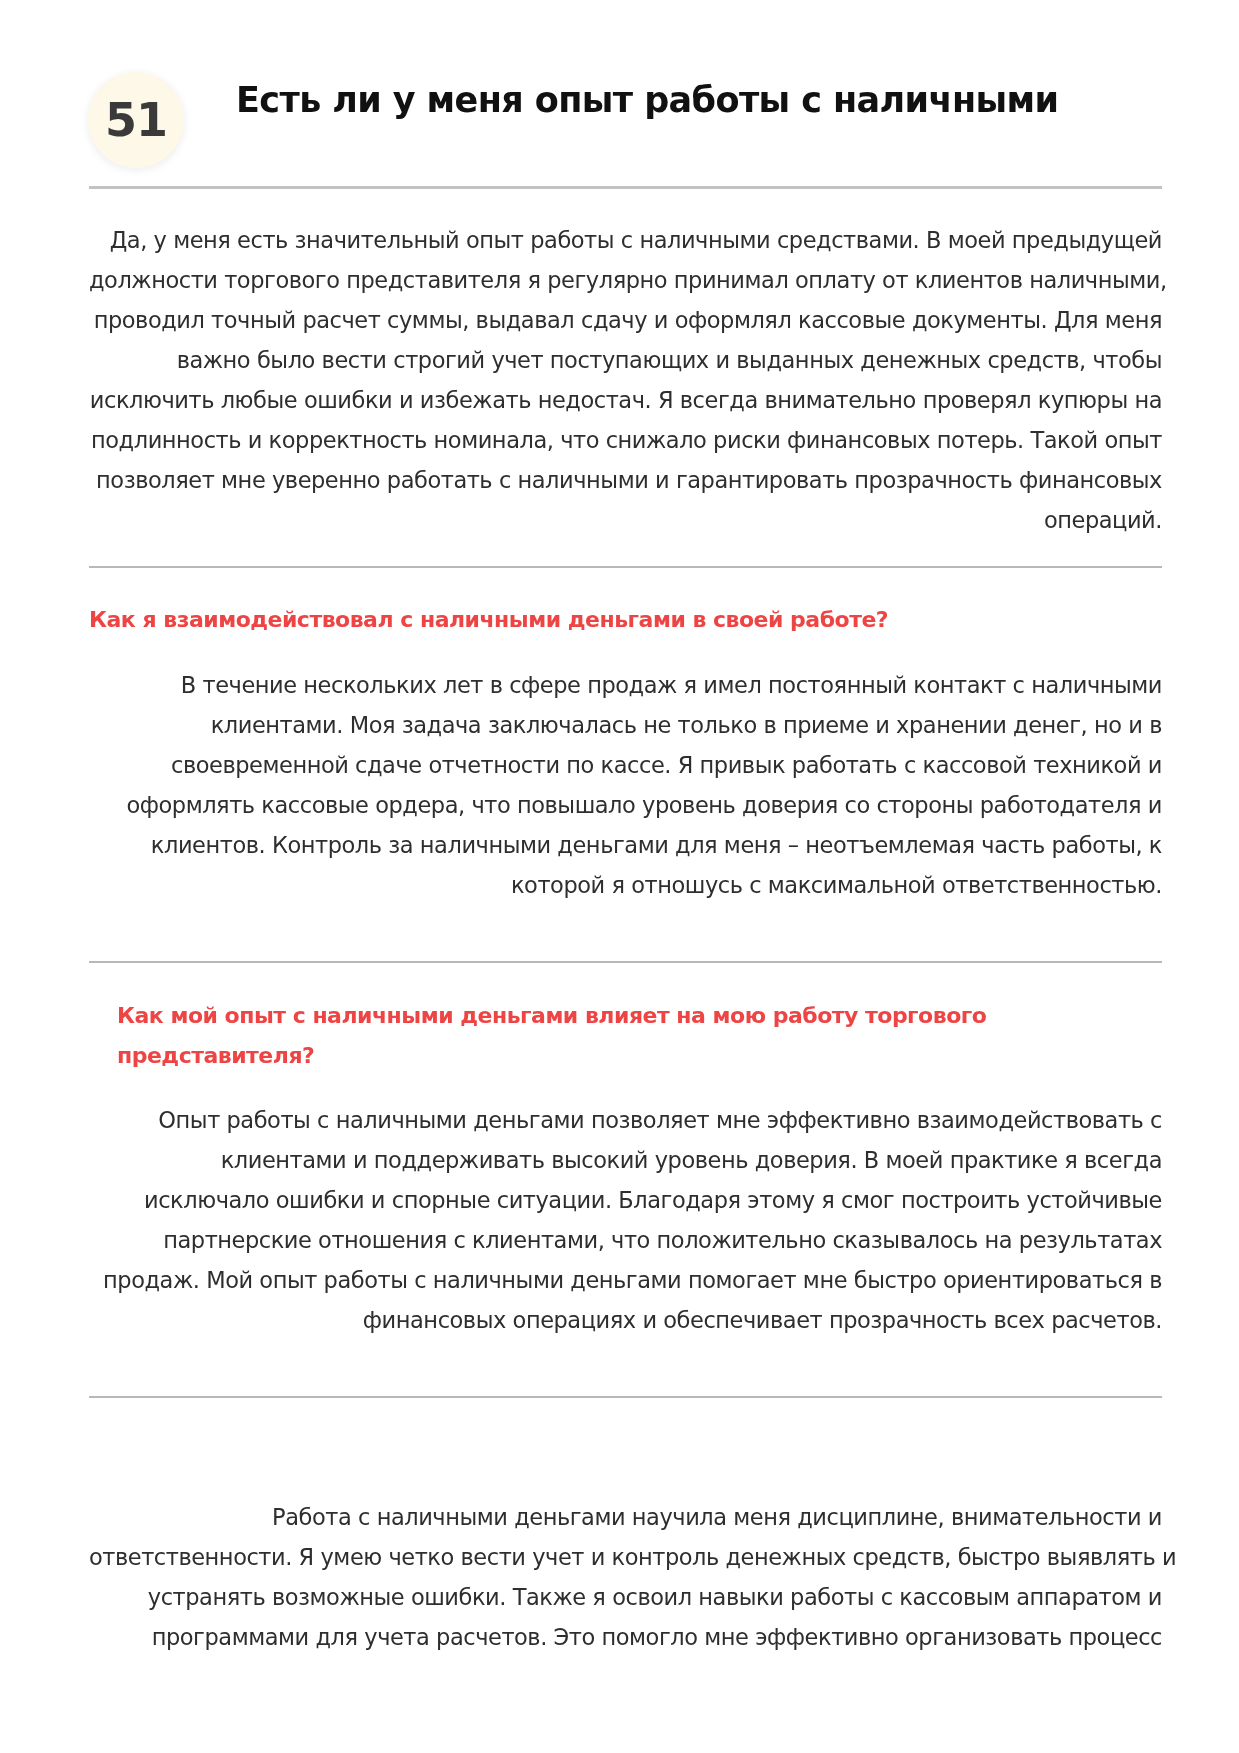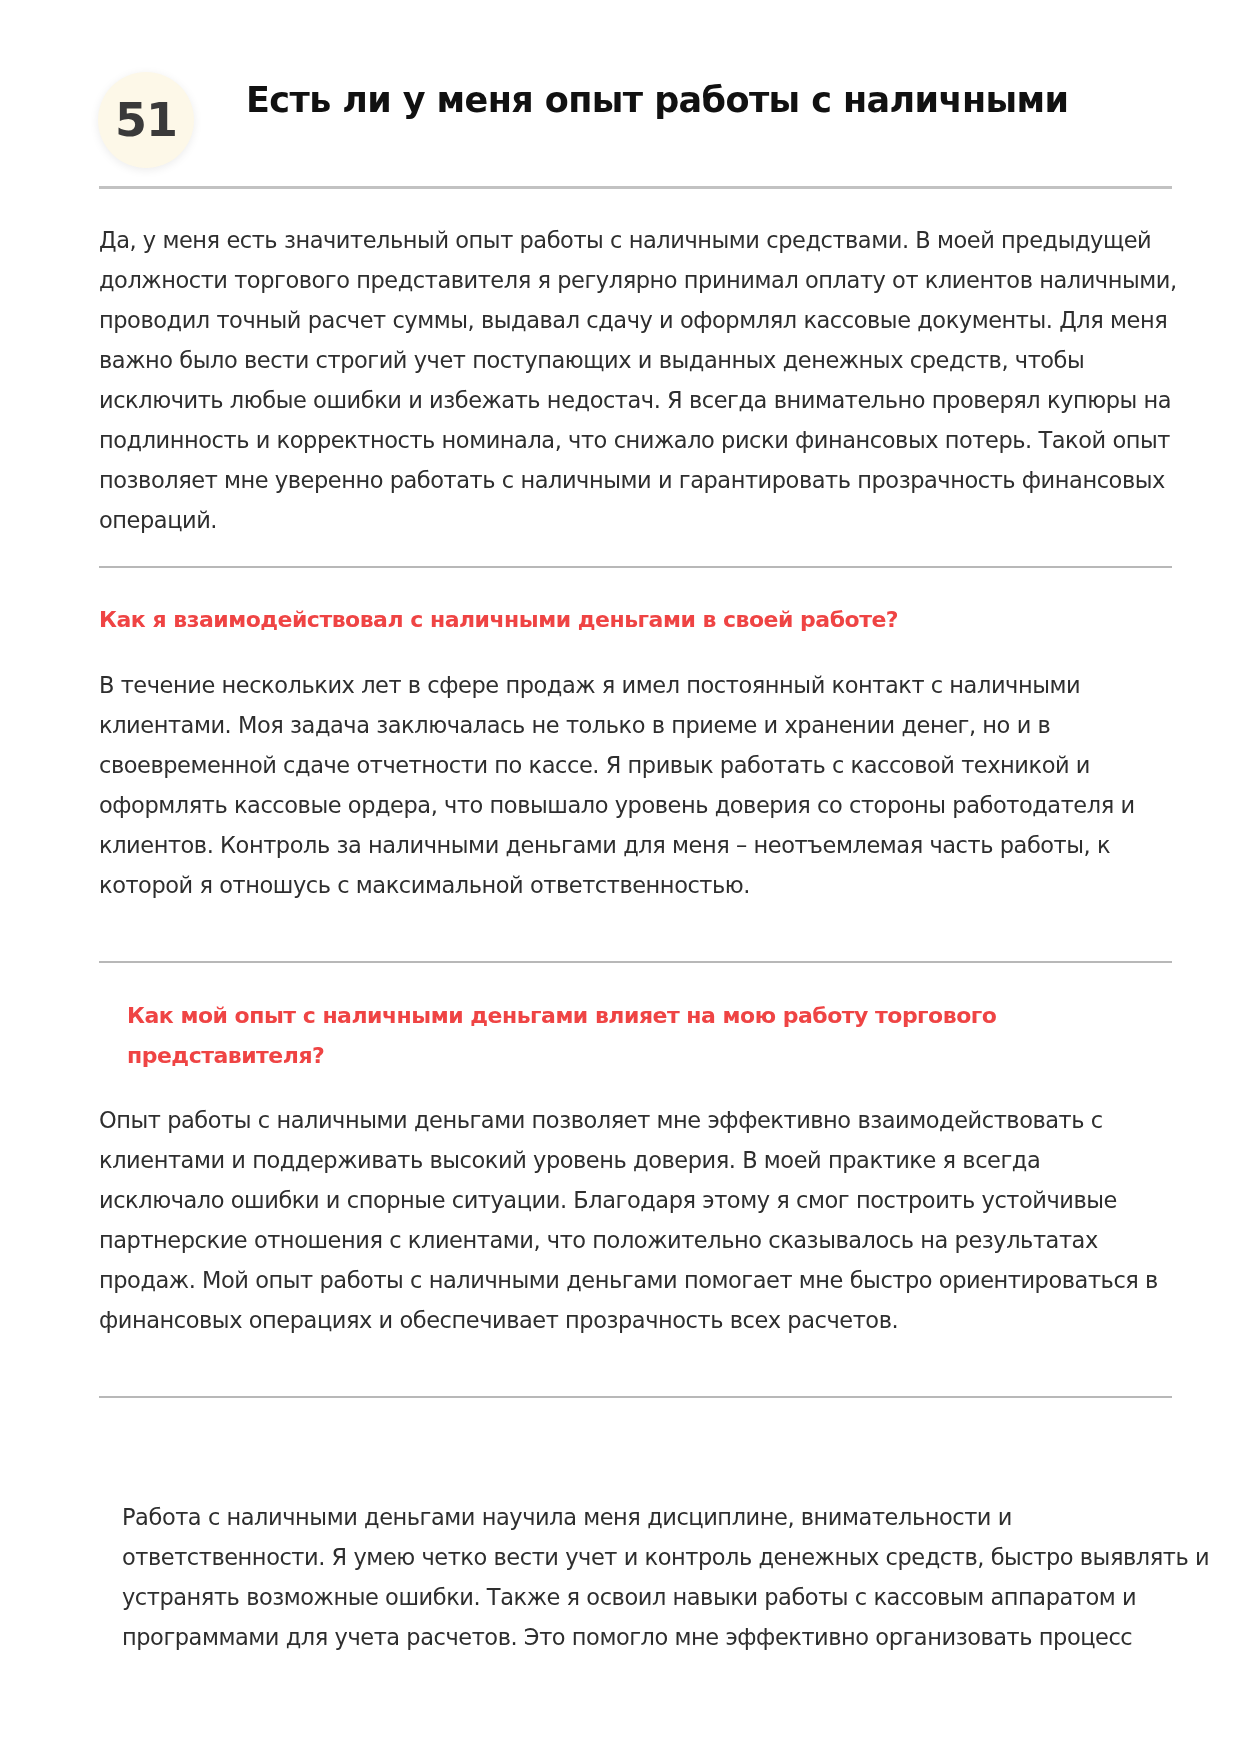--- a/index.html
+++ b/index.html
@@ -10,21 +10,21 @@
     body {
       width: 1239px;
       height: 1753px;
       position: relative;
       overflow: hidden;
       font-family: "DejaVu Sans", "Liberation Sans", sans-serif;
       color: #2b2b2b;
     }
     .page {
       position: absolute;
-      left: 99px;
+      left: 89px;
       top: 0;
       width: 1073px;
     }
     .header {
       position: relative;
       height: 190px;
     }
     .badge {
       position: absolute;
       left: -1px;
@@ -69,21 +69,21 @@
       left: 0;
       width: 1073px;
     }
     .para {
       margin: 0;
       font-size: 22.5px;
       line-height: 40px;
       color: #2e2e2e;
       letter-spacing: -0.45px;
     }
-    .para .line { display: block; white-space: nowrap; }
+    .para .line { display: block; white-space: nowrap; text-align: right; }
     .subhead {
       margin: 0;
       font-weight: bold;
       font-size: 22px;
       line-height: 40px;
       color: #ef4444;
       letter-spacing: -0.5px;
     }
     .subhead .line { display: block; white-space: nowrap; }
     .divider {
@@ -154,21 +154,21 @@
       <span class="line">клиентами и поддерживать высокий уровень доверия. В моей практике я всегда</span>
       <span class="line">исключало ошибки и спорные ситуации. Благодаря этому я смог построить устойчивые</span>
       <span class="line">партнерские отношения с клиентами, что положительно сказывалось на результатах</span>
       <span class="line">продаж. Мой опыт работы с наличными деньгами помогает мне быстро ориентироваться в</span>
       <span class="line">финансовых операциях и обеспечивает прозрачность всех расчетов.</span>
     </p>
   </div>
 
   <div class="divider" style="top:1396px;"></div>
 
-  <div class="section" style="top:1497px;margin-left:23px;">
+  <div class="section" style="top:1497px;">
     <p class="para">
       <span class="line">Работа с наличными деньгами научила меня дисциплине, внимательности и</span>
       <span class="line">ответственности. Я умею четко вести учет и контроль денежных средств, быстро выявлять и</span>
       <span class="line">устранять возможные ошибки. Также я освоил навыки работы с кассовым аппаратом и</span>
       <span class="line">программами для учета расчетов. Это помогло мне эффективно организовать процесс</span>
     </p>
   </div>
 
 </div>
 

